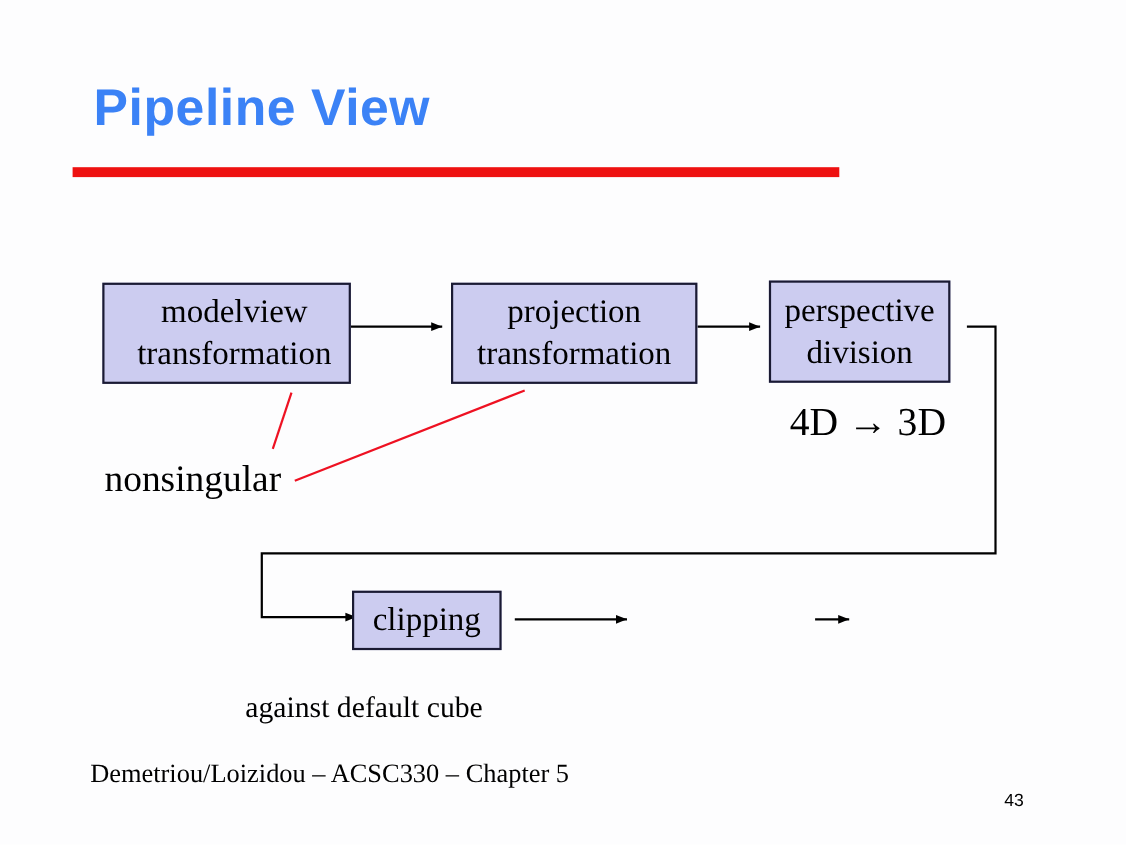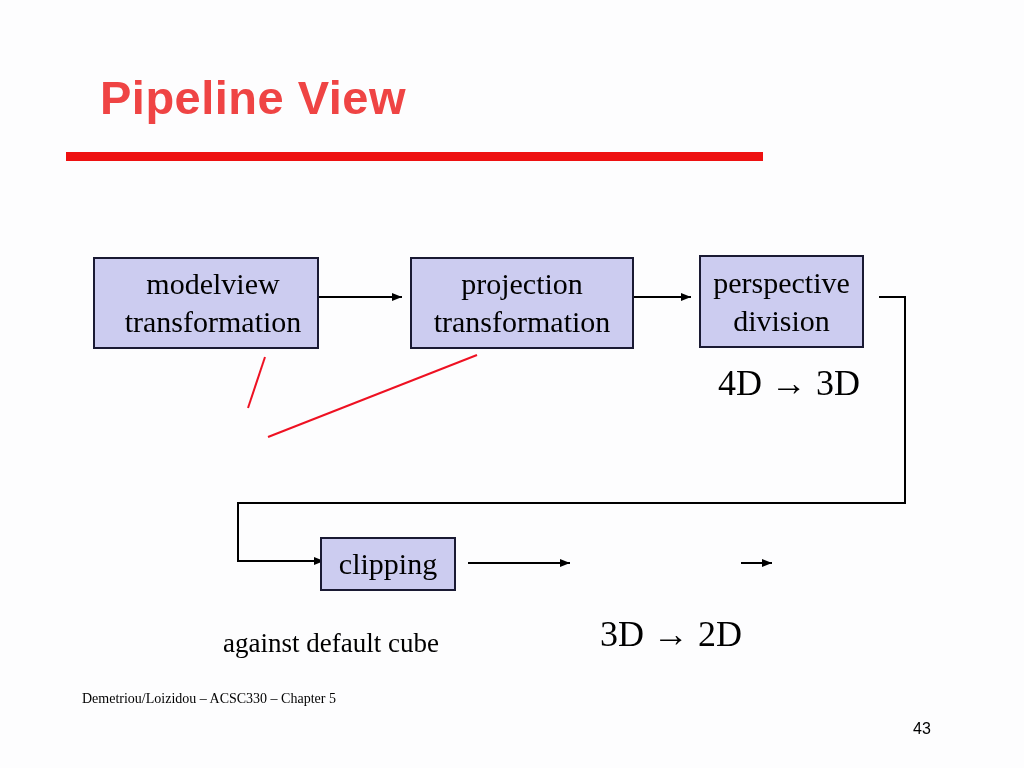--- a/index.html
+++ b/index.html
@@ -11,28 +11,28 @@
     position: relative;
     width: 1024px;
     height: 768px;
     background: #fdfdfe;
     overflow: hidden;
     font-family: "Liberation Serif", serif;
     color: #000000;
   }
   .title {
     position: absolute;
-    left: 100px;
+    left: 85px;
     top: 72px;
     margin: 0;
     font-family: "Liberation Sans", sans-serif;
     font-weight: bold;
     font-size: 47px;
     line-height: 1.1;
-    color: #ef4444;
+    color: #3b82f6;
     letter-spacing: 0.5px;
   }
   .title-rule {
     position: absolute;
     left: 66px;
     top: 152px;
     width: 697px;
     height: 9px;
     background: #ee1111;
   }
@@ -67,21 +67,21 @@
     white-space: nowrap;
   }
   #lbl-nonsingular { left: 95px;  top: 417px; font-size: 34px; }
   #lbl-dims-top    { left: 718px; top: 362px; font-size: 36px; }
   #lbl-dims-bottom { left: 600px; top: 613px; font-size: 36px; }
   #lbl-against     { left: 223px; top: 628px; font-size: 27px; text-align: center; }
   .footer {
     position: absolute;
     left: 82px;
     top: 691px;
-    font-size: 14px;
+    font-size: 24px;
   }
   .page-num {
     position: absolute;
     left: 913px;
     top: 720px;
     font-family: "Liberation Sans", sans-serif;
     font-size: 16px;
   }
 </style>
 </head>
@@ -116,24 +116,24 @@
 
   <div class="box" id="box-modelview">modelview transformation</div>
 
   <div class="box" id="box-projtrans">projection transformation</div>
 
   <div class="box" id="box-perspdiv">perspective division</div>
 
   <div class="box" id="box-clipping">clipping</div>
 
 
+  <div class="anno" id="lbl-nonsingular">nonsingular</div>
 
   <div class="anno" id="lbl-dims-top">4D → 3D</div>
 
-  <div class="anno" id="lbl-dims-bottom">3D → 2D</div>
 
   <div class="anno" id="lbl-against">against default cube</div>
 
   <div class="footer">Demetriou/Loizidou – ACSC330 – Chapter 5</div>
 
   <div class="page-num">43</div>
 
 </div>
 
 </body></html>

